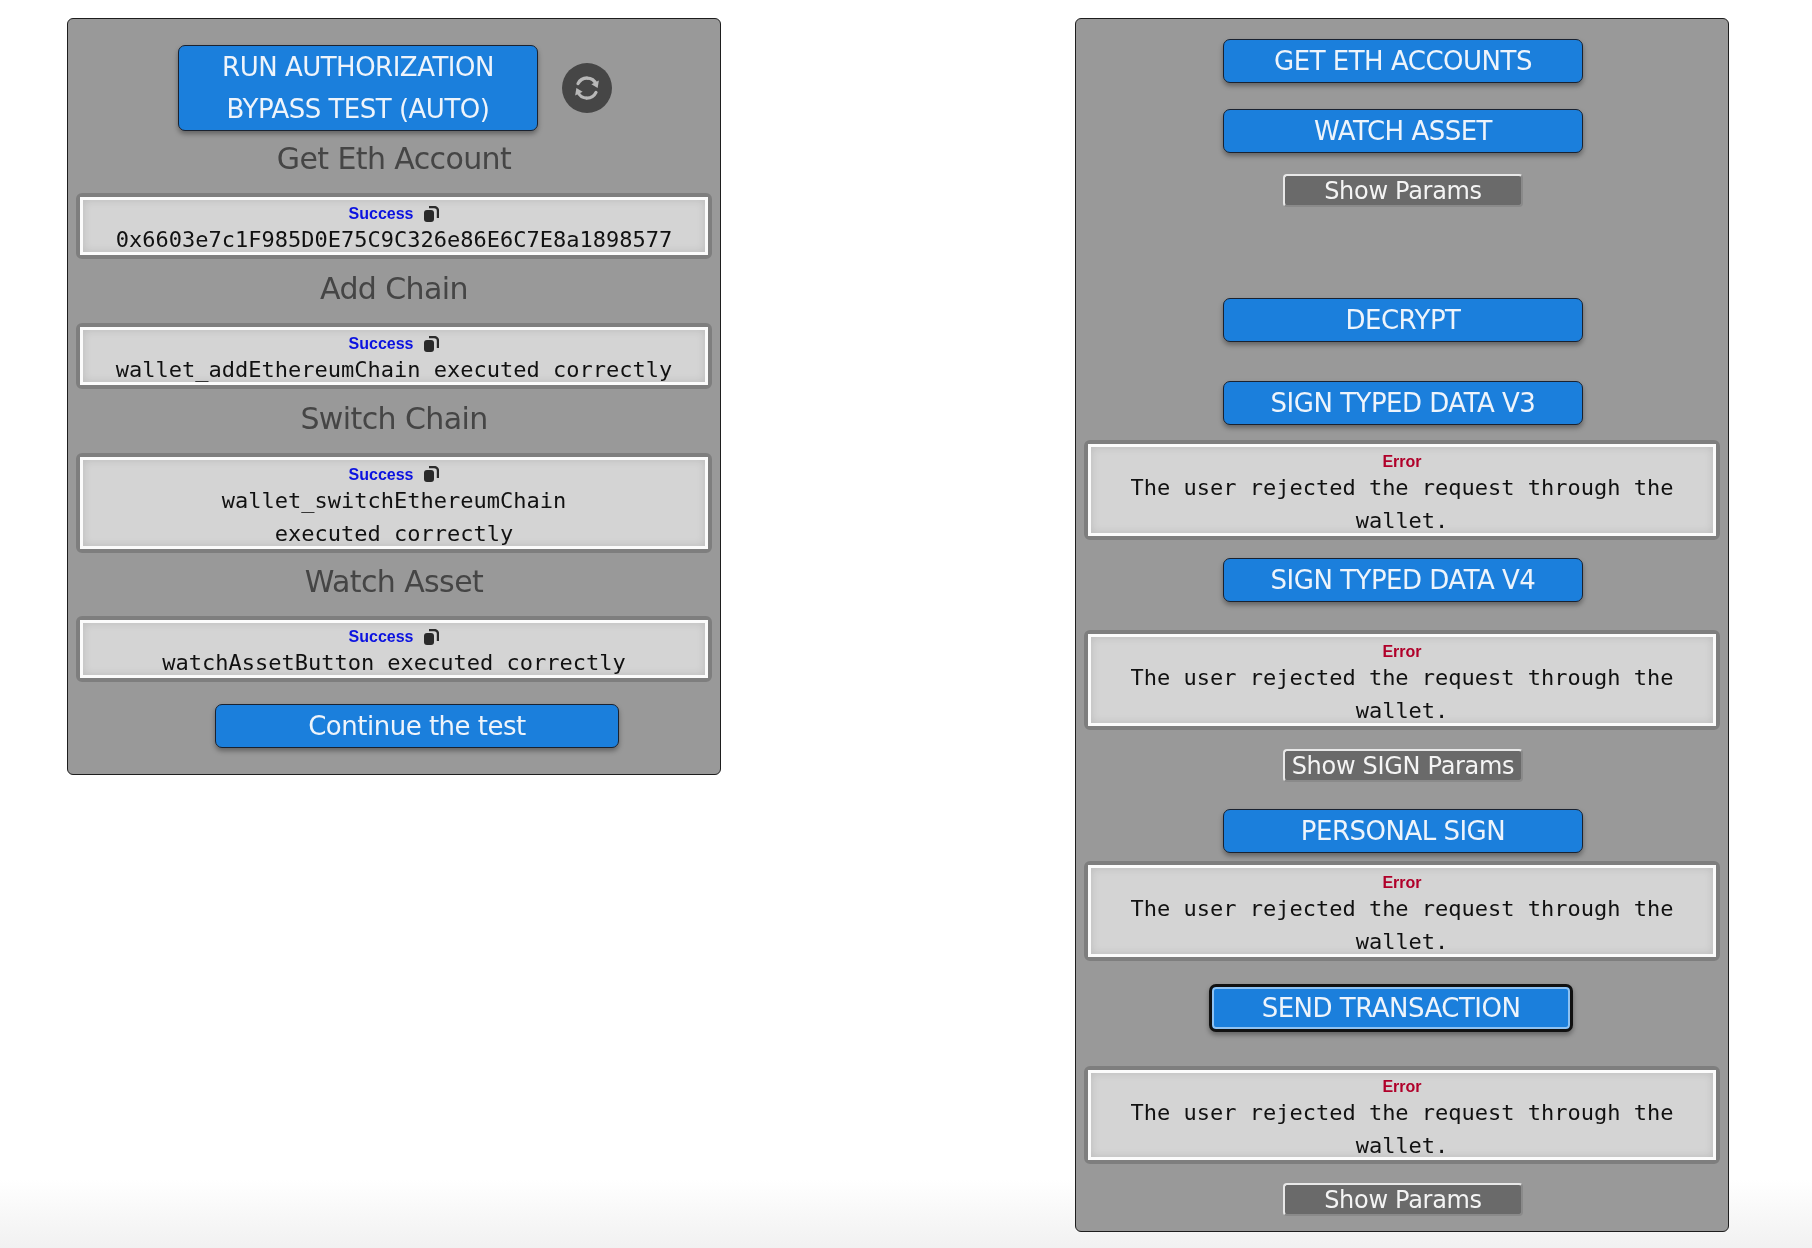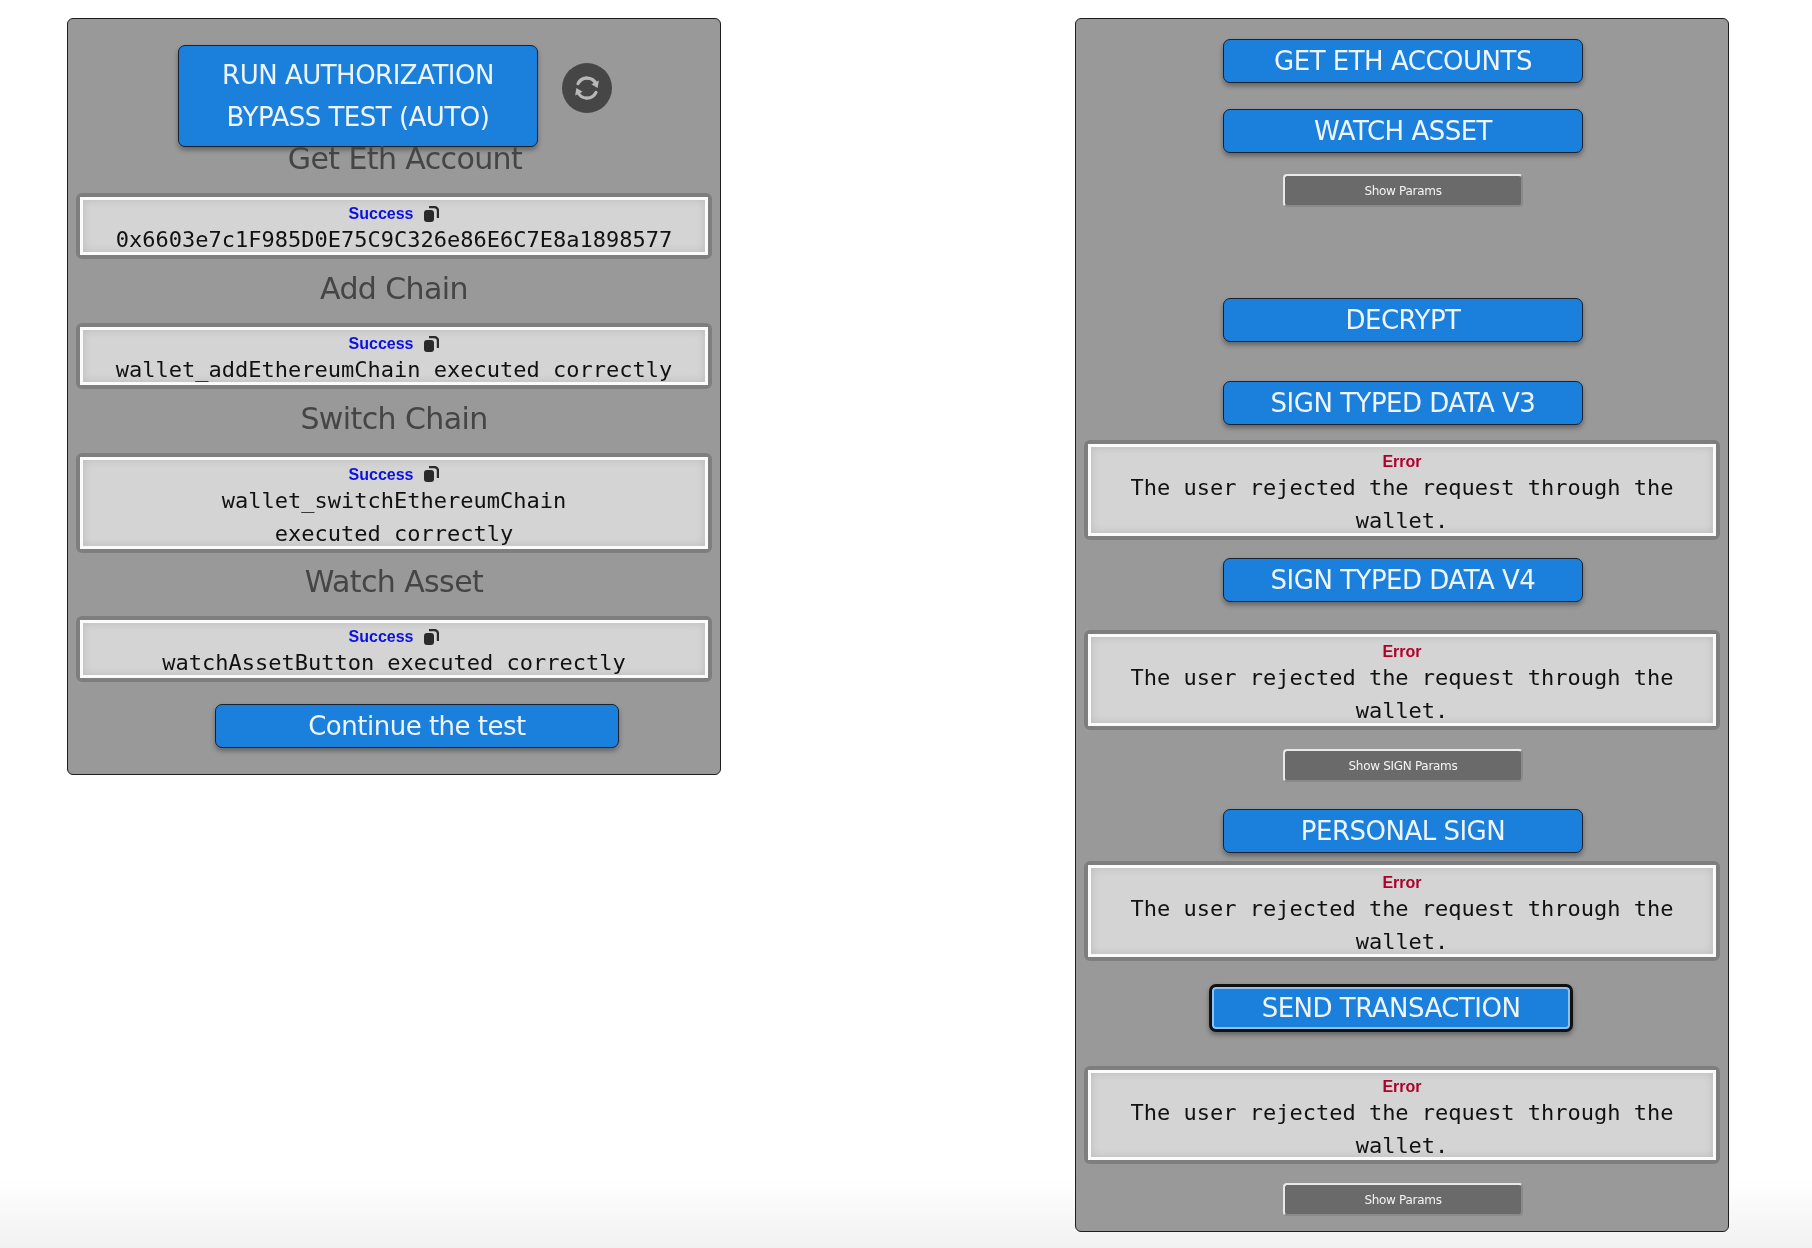--- a/index.html
+++ b/index.html
@@ -24,21 +24,21 @@
     cursor:pointer; line-height:1.4;
   }
   .btn-blue.focused {
     border:3px solid #111; box-shadow: inset 0 0 0 2px #8fc2f2, 0 3px 5px rgba(0,0,0,0.35);
   }
   .btn-gray {
     position:absolute; box-sizing:border-box;
     background:#6a6a6a; color:#f4f4f4;
     border:2px solid #e8e8e8; border-right-color:#8a8a8a; border-bottom-color:#8a8a8a;
     border-radius:4px;
-    font-family: "DejaVu Sans", sans-serif; font-size:12px; letter-spacing:-0.3px;
+    font-family: "DejaVu Sans", sans-serif; font-size:24px; letter-spacing:-0.3px;
     display:flex; align-items:center; justify-content:center; cursor:pointer;
   }
   .heading {
     position:absolute; left:0; width:100%; text-align:center;
     color:#454545; font-family:"DejaVu Sans", sans-serif; font-size:30px; letter-spacing:-0.6px;
   }
   .result-box {
     position:absolute; box-sizing:border-box;
     border:4px solid #7e7e7e; border-radius:6px; background:#7e7e7e;
   }
@@ -58,36 +58,36 @@
   .copy-icon { width:16px; height:17px; position:relative; display:inline-block; }
   .refresh-icon {
     position:absolute; left:562px; top:63px; width:50px; height:50px; border-radius:50%;
     background:#464646; display:flex; align-items:center; justify-content:center; cursor:pointer;
   }
 </style>
 </head>
 <body>
 
 <div id="left-panel" class="panel">
-  <div class="btn-blue" style="left:110px; top:26px; width:360px; height:102px; flex-direction:column; line-height:42px;">
+  <div class="btn-blue" style="left:110px; top:26px; width:360px; height:86px; flex-direction:column; line-height:42px;">
     <span>RUN AUTHORIZATION</span>
     <span>BYPASS TEST (AUTO)</span>
   </div>
   <div class="refresh-icon" style="left:494px; top:44px;">
     <svg width="30" height="30" viewBox="0 0 24 24">
       <path d="M12 4a8 8 0 0 0-7.2 4.5" stroke="#b8b8b8" stroke-width="2.6" fill="none" stroke-linecap="round"></path>
       <path d="M12 4a8 8 0 0 1 7.4 5" stroke="#b8b8b8" stroke-width="2.6" fill="none"></path>
       <polygon points="21.5,6 20.5,12 15.5,9" fill="#b8b8b8"></polygon>
       <path d="M12 20a8 8 0 0 0 7.2-4.5" stroke="#b8b8b8" stroke-width="2.6" fill="none" stroke-linecap="round"></path>
       <path d="M12 20a8 8 0 0 1-7.4-5" stroke="#b8b8b8" stroke-width="2.6" fill="none"></path>
       <polygon points="2.5,18 3.5,12 8.5,15" fill="#b8b8b8"></polygon>
     </svg>
   </div>
 
-  <div class="heading" style="top:122px;padding-left:11px;">Get Eth Account</div>
+  <div class="heading" style="top:122px;">Get Eth Account</div>
   <div class="result-box" style="left:8px; top:174px; width:636px; height:66px;">
     <div class="result-inner">
       <div class="status-line">
         <span class="status-success">Success</span>
         <span class="copy-icon">
           <svg width="16" height="17" viewBox="0 0 16 17">
               <rect x="1" y="4" width="10" height="12" rx="3" fill="#2a2a2a"></rect>
               <path d="M6 1h5a4 4 0 0 1 4 4v7" stroke="#2a2a2a" stroke-width="2.4" fill="none"></path>
             </svg>
         </span>

